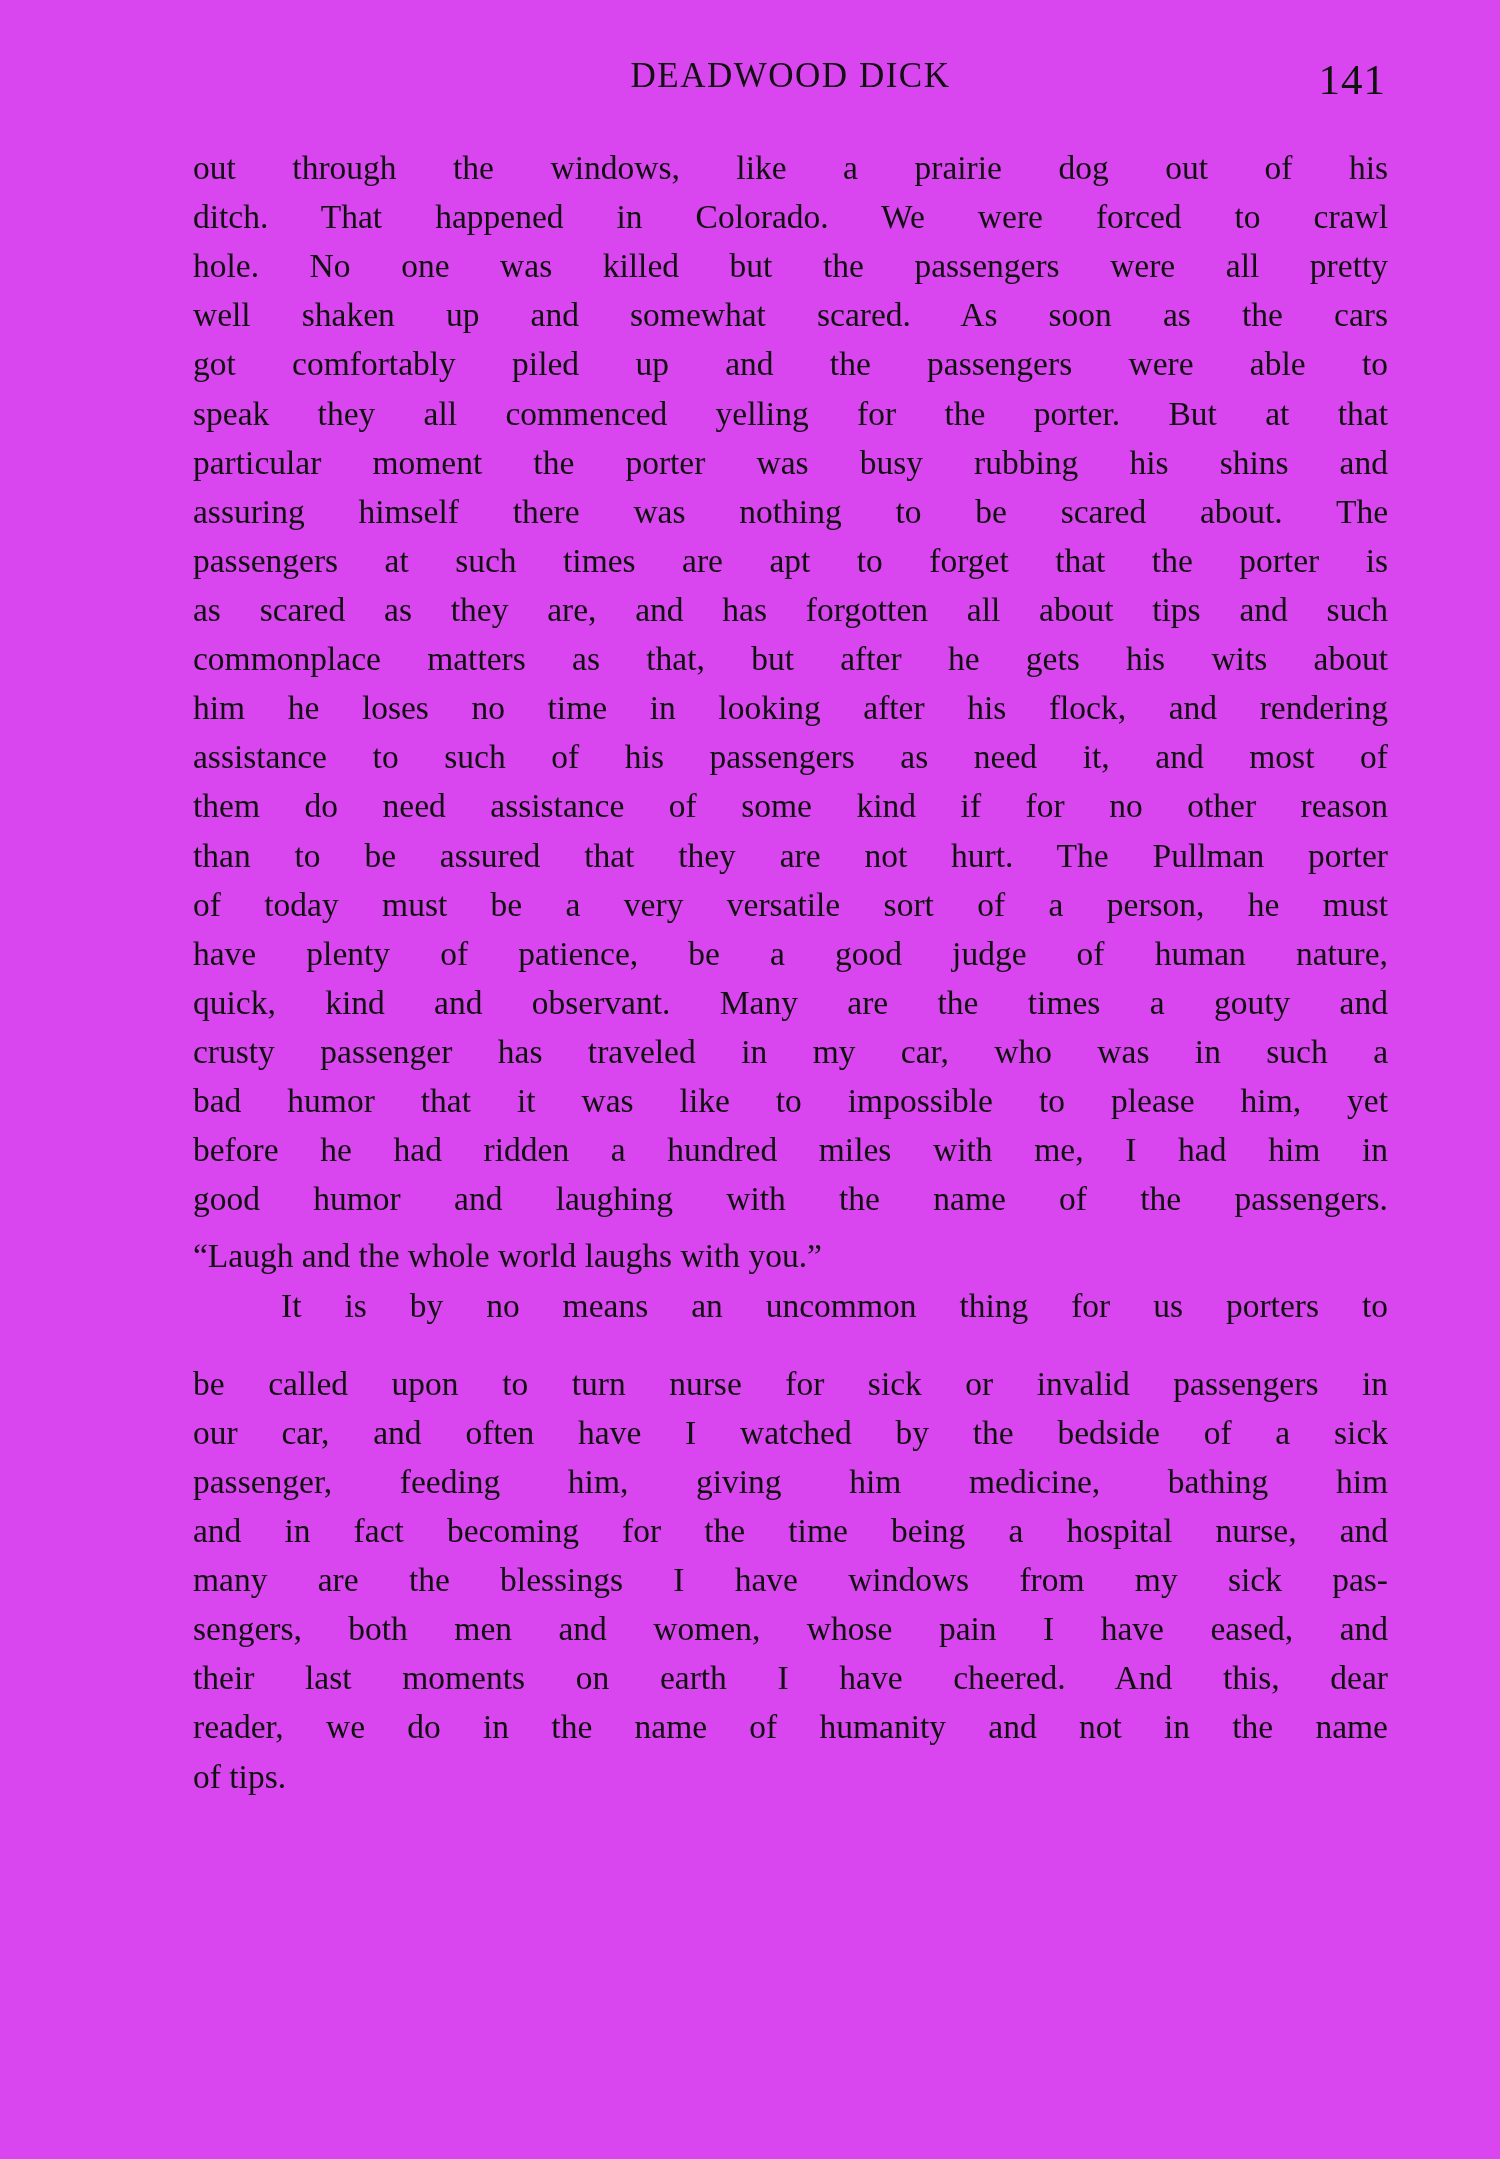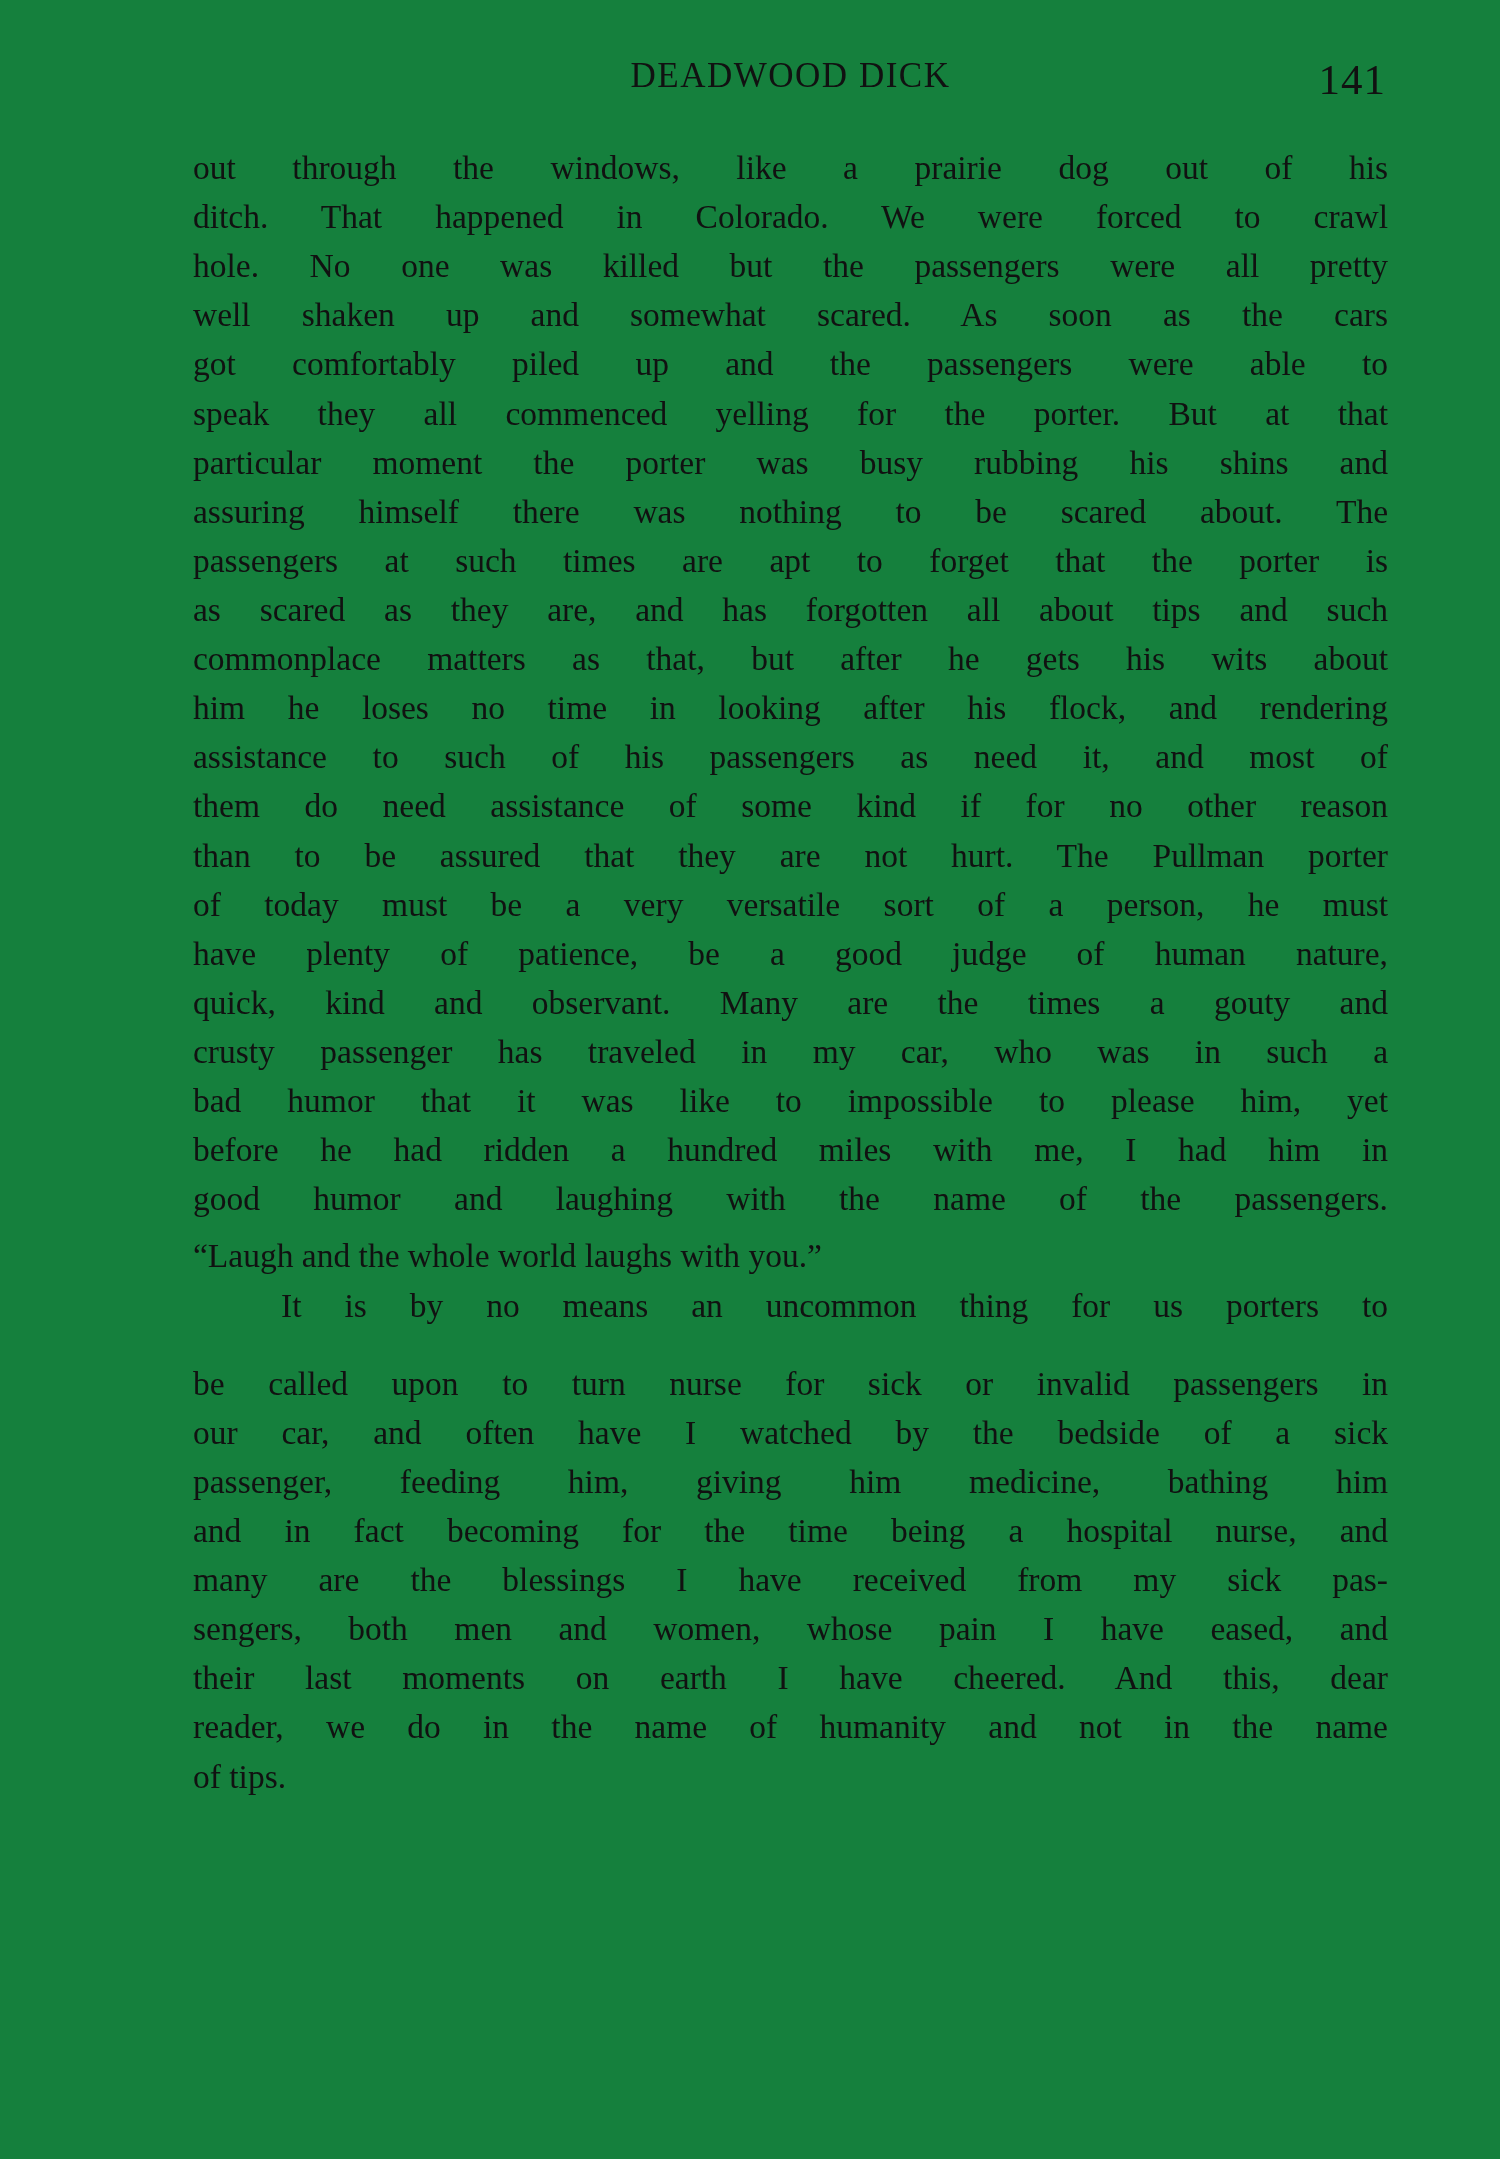--- a/index.html
+++ b/index.html
@@ -13,21 +13,21 @@
     position: relative;
     overflow: hidden;
     color: #111111;
     font-family: "Liberation Serif", "DejaVu Serif", serif;
   }
   .page {
     position: absolute;
     left: 0; top: 0;
     width: 1500px;
     height: 2159px;
-    background: #15803d;
+    background: #d946ef;
   }
   .running-head {
     position: absolute;
     left: 193px;
     top: 56px;
     width: 1195px;
     height: 44px;
   }
   .running-title {
     position: absolute;
@@ -109,21 +109,21 @@
       <span class="line" style="white-space: normal;">good humor and laughing with the name of the passengers.</span>
       <span class="line last" style="white-space: normal; margin-top: 8px;">“Laugh and the whole world laughs with you.”</span>
     </div>
 
     <div class="paragraph">
       <span class="line indent" style="white-space: normal;">It is by no means an uncommon thing for us porters to</span>
       <span class="line" style="white-space: normal; margin-top: 29px;">be called upon to turn nurse for sick or invalid passengers in</span>
       <span class="line" style="white-space: normal;">our car, and often have I watched by the bedside of a sick</span>
       <span class="line" style="white-space: normal;">passenger, feeding him, giving him medicine, bathing him</span>
       <span class="line" style="white-space: normal;">and in fact becoming for the time being a hospital nurse, and</span>
-      <span class="line" style="white-space: normal;">many are the blessings I have received from my sick pas-</span>
+      <span class="line" style="white-space: normal;">many are the blessings I have windows from my sick pas-</span>
       <span class="line" style="white-space: normal;">sengers, both men and women, whose pain I have eased, and</span>
       <span class="line" style="white-space: normal;">their last moments on earth I have cheered. And this, dear</span>
       <span class="line" style="white-space: normal;">reader, we do in the name of humanity and not in the name</span>
       <span class="line last" style="white-space: normal;">of tips.</span>
     </div>
   </div>
 
 </div>
 
 </body></html>

